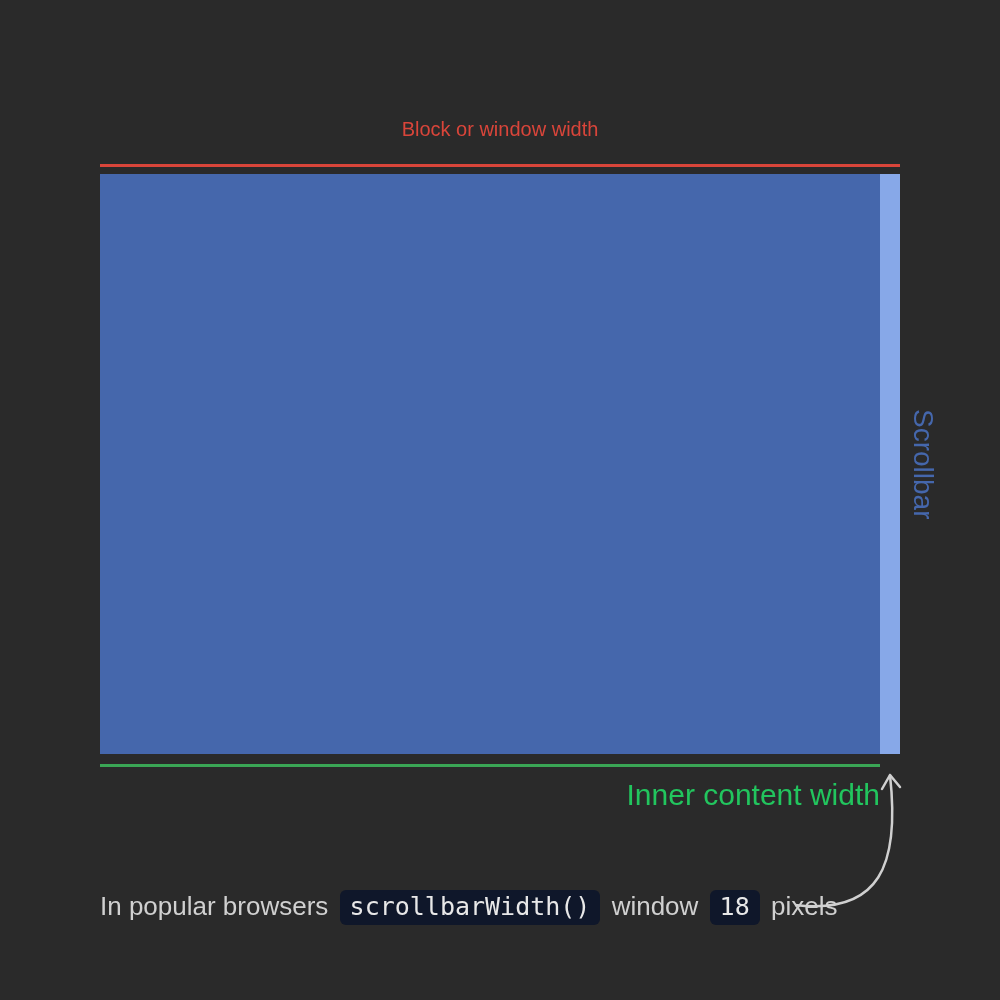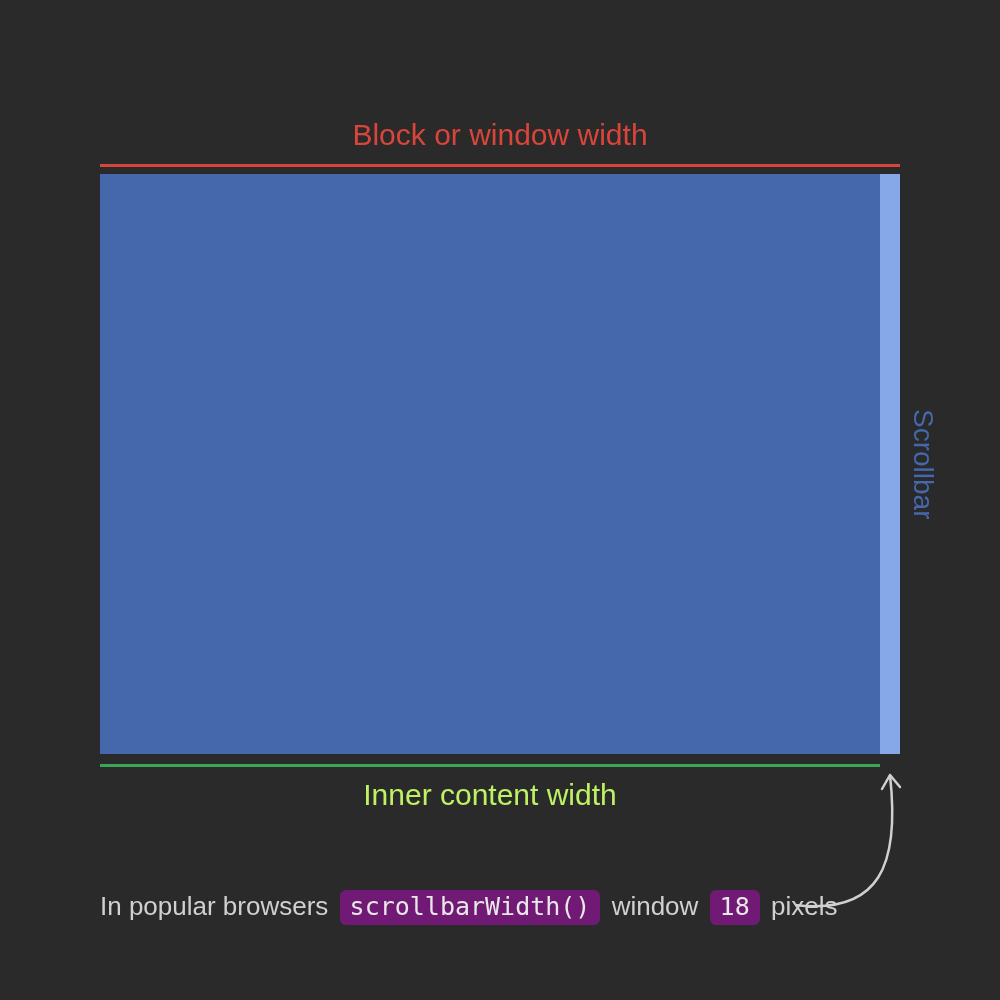--- a/index.html
+++ b/index.html
@@ -14,21 +14,21 @@
   .stage {
     position: absolute;
     inset: 0;
   }
   .top-label {
     position: absolute;
     left: 100px;
     width: 800px;
     text-align: center;
     top: 118px;
-    font-size: 30px;
+    font-size: 20px;
     color: #d9453a;
   }
   .red-line {
     position: absolute;
     left: 100px;
     width: 800px;
     top: 164px;
     height: 3px;
     background: #d9453a;
   }
@@ -69,36 +69,36 @@
     width: 780px;
     top: 764px;
     height: 3px;
     background: #3aa655;
   }
   .bottom-label {
     position: absolute;
     left: 100px;
     width: 780px;
     top: 778px;
-    text-align: center;
+    text-align: right;
     font-size: 30px;
-    color: #bef264;
+    color: #22c55e;
   }
   .caption {
     position: absolute;
     left: 100px;
     top: 890px;
     width: 780px;
     font-size: 26px;
     color: #d0d0d0;
     white-space: nowrap;
   }
   .code-pill {
     display: inline-block;
-    background: #701a75;
+    background: #0f172a;
     color: #e8e8e8;
     font-family: "Consolas", "Menlo", monospace;
     border-radius: 6px;
     padding: 2px 10px 4px 10px;
     margin: 0 4px;
     font-size: 25px;
     vertical-align: baseline;
   }
   .arrow {
     position: absolute;

